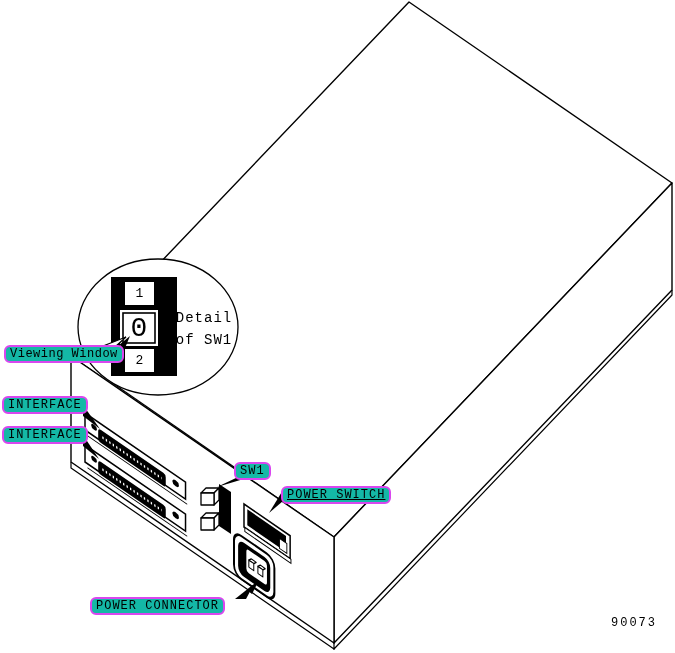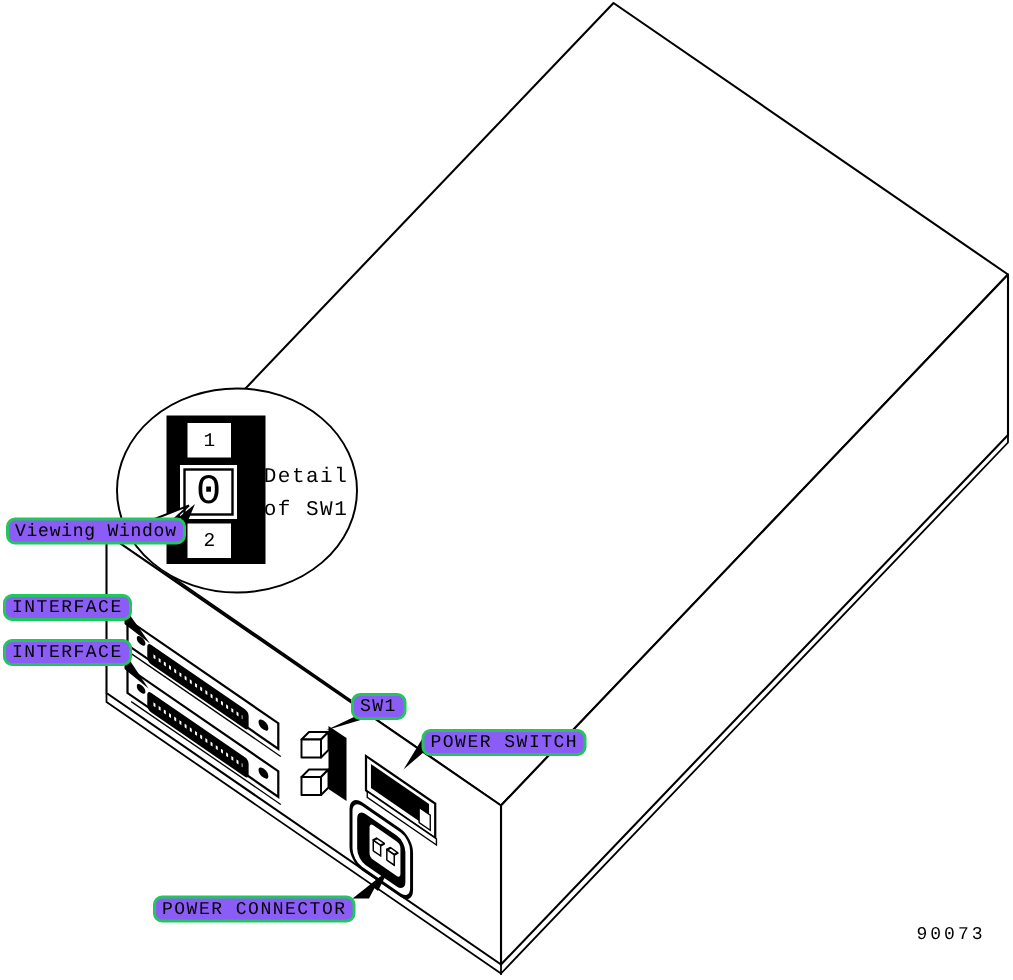--- a/index.html
+++ b/index.html
@@ -4,21 +4,21 @@
 <style>
   html,body{margin:0;padding:0;background:#ffffff;}
   .stage{
     position:relative;width:675px;height:653px;overflow:hidden;
     background:#ffffff;color:#000;
     font-family:"Liberation Mono","DejaVu Sans Mono",monospace;
   }
   .stage svg{position:absolute;left:0;top:0;z-index:1;}
   .callout{
     position:absolute;z-index:3;box-sizing:border-box;
-    background:#8b5cf6;border:2px solid #22c55e;border-radius:6px;
+    background:#14b8a6;border:2px solid #d946ef;border-radius:6px;
     padding:0 4px;height:18px;display:flex;align-items:center;
     font-size:12px;letter-spacing:1px;white-space:nowrap;line-height:14px;
   }
   .plain{position:absolute;z-index:3;white-space:nowrap;}
   .digit{
     position:absolute;z-index:3;display:flex;align-items:center;
     justify-content:center;font-size:13px;
   }
   .digit-big{font-size:28px;}
   .detail-caption{
@@ -127,25 +127,25 @@
   </div>
 
   <div class="callout" style="left:2px;top:426px;">
     <span>INTERFACE</span>
   </div>
 
   <div class="callout" style="left:234px;top:462px;">
     <span>SW1</span>
   </div>
 
-  <div class="callout" style="left:281px;top:486px;">
+  <div class="callout" style="left:281px;top:486px;text-decoration:underline;">
     <span>POWER SWITCH</span>
   </div>
 
-  <div class="callout" style="left:102px;top:597px;">
+  <div class="callout" style="left:90px;top:597px;">
     <span>POWER CONNECTOR</span>
   </div>
 
   <div class="detail-caption" style="left:165px;top:307px;width:78px;">
     <span>Detail</span>
     <span>of SW1</span>
   </div>
 
   <div class="digit" style="left:125px;top:282px;width:29px;height:23px;">1</div>
   <div class="digit digit-big" style="left:123px;top:313px;width:32px;height:30px;">0</div>

